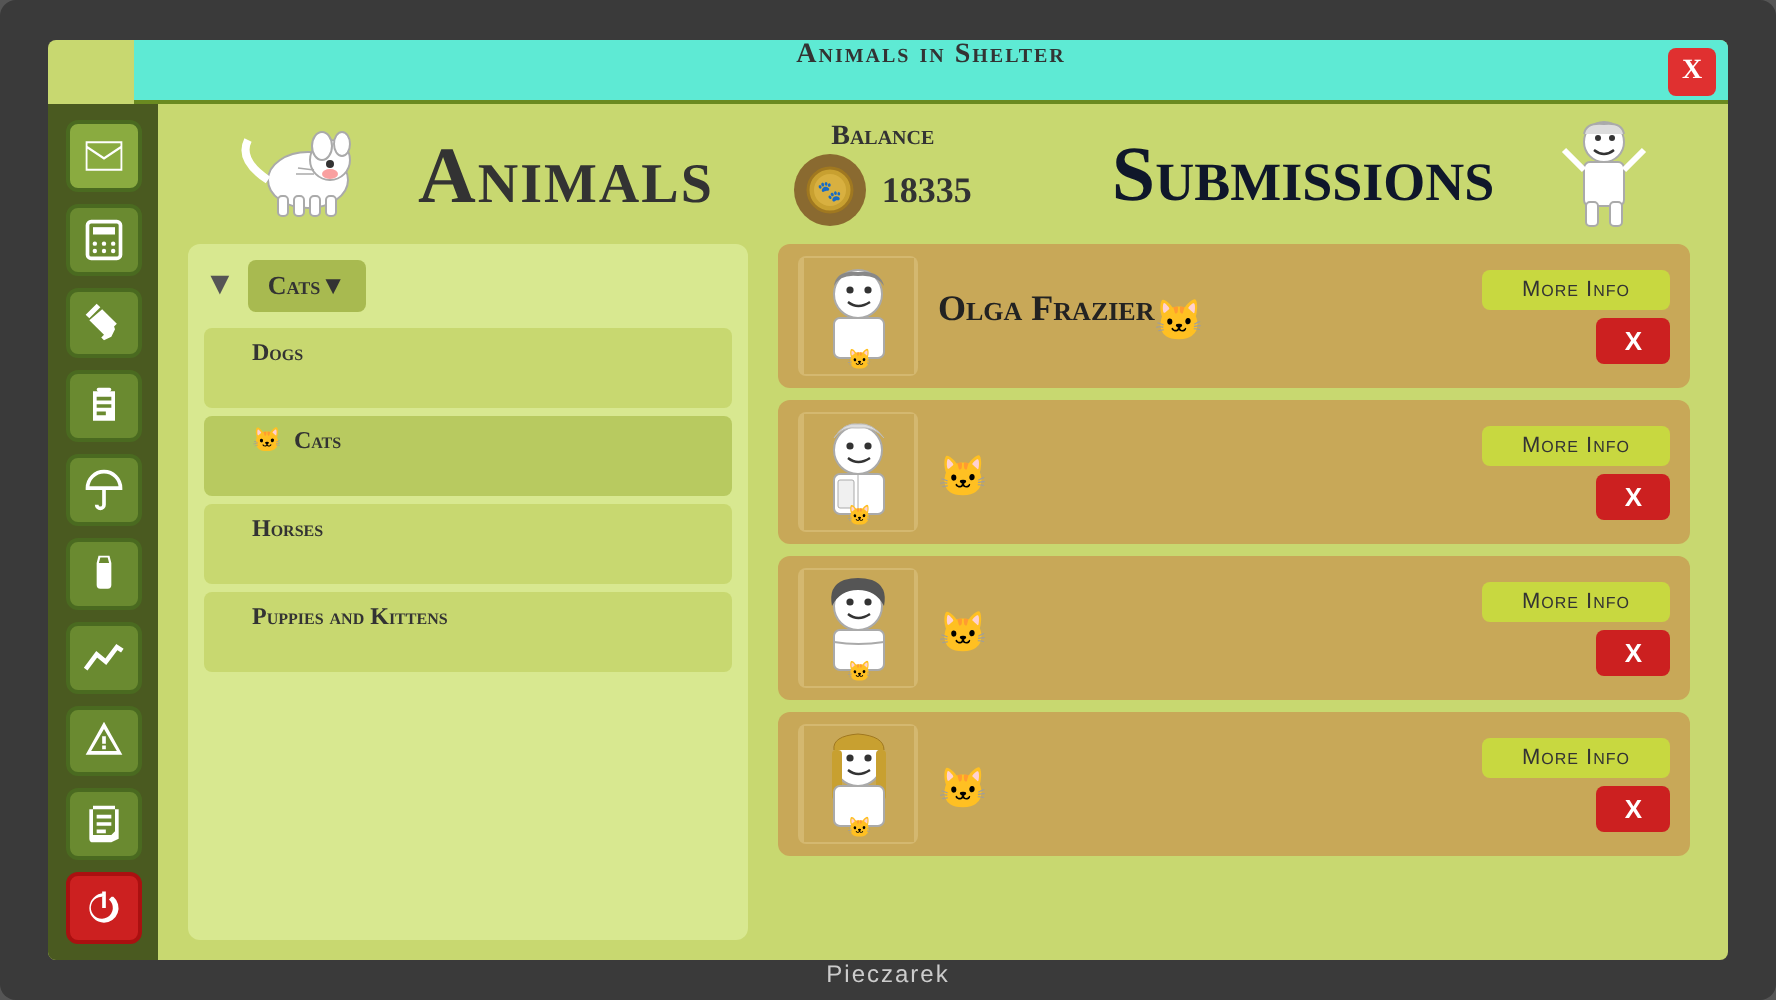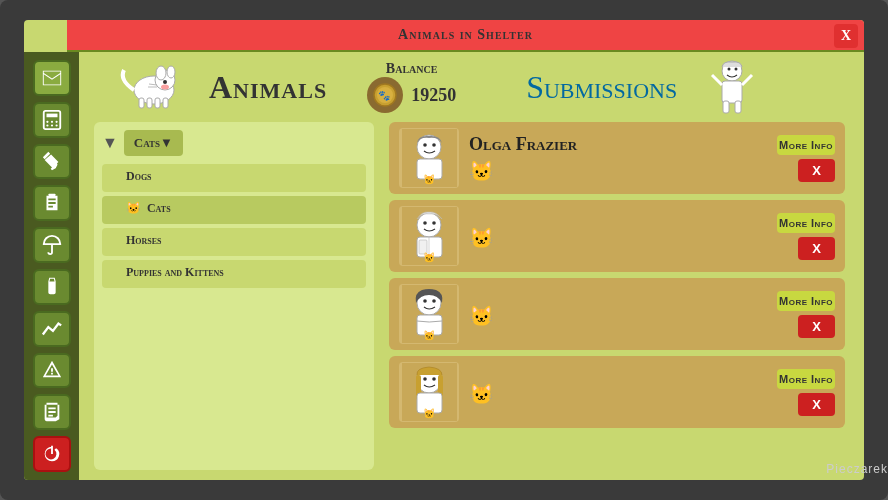--- a/index.html
+++ b/index.html
@@ -22,46 +22,46 @@
       border-radius: 8px;
       display: flex;
       flex-direction: column;
       align-items: center;
       justify-content: center;
       position: relative;
     }
 
     .monitor-bottom {
       position: absolute;
-      bottom: 24px;
+      bottom: 6px;
       width: 100%;
-      text-align: right;
+      text-align: center;
       color: #ccc;
       font-size: 12px;
       font-family: sans-serif;
       letter-spacing: 1px;
     }
 
     .screen {
       width: 840px;
       height: 460px;
       background: #c8d870;
       border-radius: 4px;
       position: relative;
       overflow: hidden;
       display: flex;
       flex-direction: column;
     }
 
     
     .title-bar {
-      background: #ef4444;
+      background: #5eead4;
       height: 32px;
       display: flex;
-      align-items: center;
+      align-items: flex-start;
       justify-content: center;
       position: relative;
       border-bottom: 2px solid #6a8a20;
       margin-left: 43px;
     }
 
     .title-bar-text {
       font-size: 14px;
       font-variant: small-caps;
       color: #333;
@@ -140,21 +140,21 @@
     
     .header {
       display: flex;
       align-items: center;
       padding: 10px 20px;
       gap: 30px;
       height: 70px;
     }
 
     .animals-title {
-      font-size: 32px;
+      font-size: 40px;
       font-variant: small-caps;
       font-weight: bold;
       color: #333;
       letter-spacing: 1px;
     }
 
     .balance-section {
       display: flex;
       flex-direction: column;
       align-items: center;
@@ -185,24 +185,24 @@
       color: #333;
     }
 
     .balance-row {
       display: flex;
       align-items: center;
       gap: 8px;
     }
 
     .submissions-title {
-      font-size: 32px;
-      font-variant: small-caps;
-      font-weight: normal;
-      color: #0369a1;
+      font-size: 39px;
+      font-variant: small-caps;
+      font-weight: bold;
+      color: #0f172a;
       margin-left: 40px;
     }
 
     
     .body-row {
       display: flex;
       flex: 1;
       padding: 0 15px 10px 15px;
       gap: 15px;
     }
@@ -244,21 +244,21 @@
       font-variant: small-caps;
     }
 
     .dropdown-item.selected {
       background: #a8ba50;
     }
 
     .menu-item {
       background: #c8d870;
       border-radius: 4px;
-      padding: 5px 10px 8px 24px;
+      padding: 5px 10px 20px 24px;
       font-size: 12px;
       cursor: pointer;
       color: #333;
       font-variant: small-caps;
       font-weight: bold;
     }
 
     .menu-item.active {
       background: #b8ca60;
     }
@@ -297,21 +297,21 @@
       display: flex;
       align-items: center;
       justify-content: center;
       flex-shrink: 0;
       overflow: hidden;
     }
 
     .submission-info {
       flex: 1;
       display: flex;
-      flex-direction: column;
+      flex-direction: row;
     }
 
     .submission-name {
       font-size: 18px;
       font-variant: small-caps;
       font-weight: bold;
       color: #222;
     }
 
     .submission-pet {
@@ -323,23 +323,23 @@
       display: flex;
       flex-direction: column;
       gap: 4px;
       align-items: flex-end;
     }
 
     .btn-more-info {
       background: #c8d840;
       border: none;
       border-radius: 4px;
-      padding: 4px 2px;
+      padding: 4px 20px;
       font-size: 11px;
-      font-weight: bold;
+      font-weight: normal;
       cursor: pointer;
       color: #333;
       font-variant: small-caps;
       letter-spacing: 0.5px;
       white-space: nowrap;
     }
 
     .btn-x {
       background: #cc2020;
       border: none;
@@ -474,21 +474,21 @@
         <div class="balance-section">
           <span class="balance-label">Balance</span>
           <div class="balance-row">
             <div class="balance-icon">
               <svg width="24" height="24" viewBox="0 0 24 24" fill="#c8a030">
                 <circle cx="12" cy="12" r="11" fill="#c8a030" stroke="#a07820" stroke-width="1.5"></circle>
                 <circle cx="12" cy="12" r="8" fill="#d8b040"></circle>
                 <text x="12" y="16" text-anchor="middle" font-size="10" fill="#7a5010" font-weight="bold">🐾</text>
               </svg>
             </div>
-            <span class="balance-value">19250</span>
+            <span class="balance-value">18335</span>
           </div>
         </div>
 
         <div class="submissions-title">Submissions</div>
 
         <svg class="person-svg" viewBox="0 0 50 56">
           <circle cx="25" cy="12" r="10" fill="white" stroke="#aaa" stroke-width="1"></circle>
           <circle cx="22" cy="10" r="1.5" fill="#333"></circle>
           <circle cx="29" cy="10" r="1.5" fill="#333"></circle>
           <path d="M20 16 Q25 20 30 16" fill="none" stroke="#333" stroke-width="1.2"></path>

